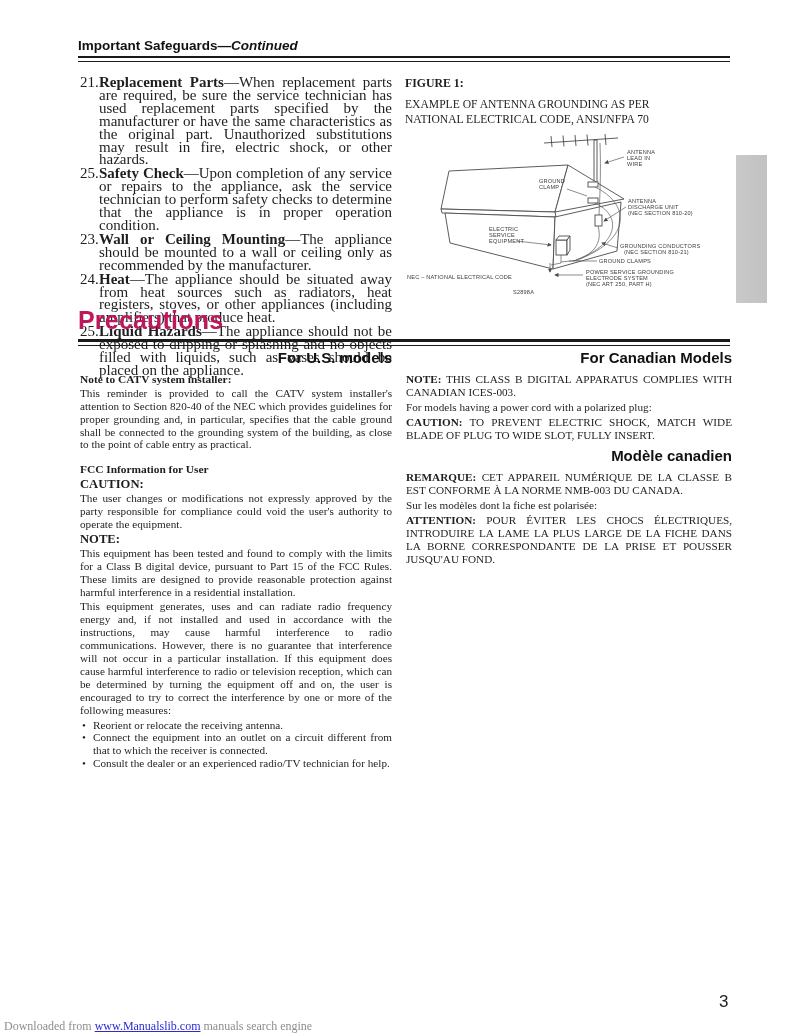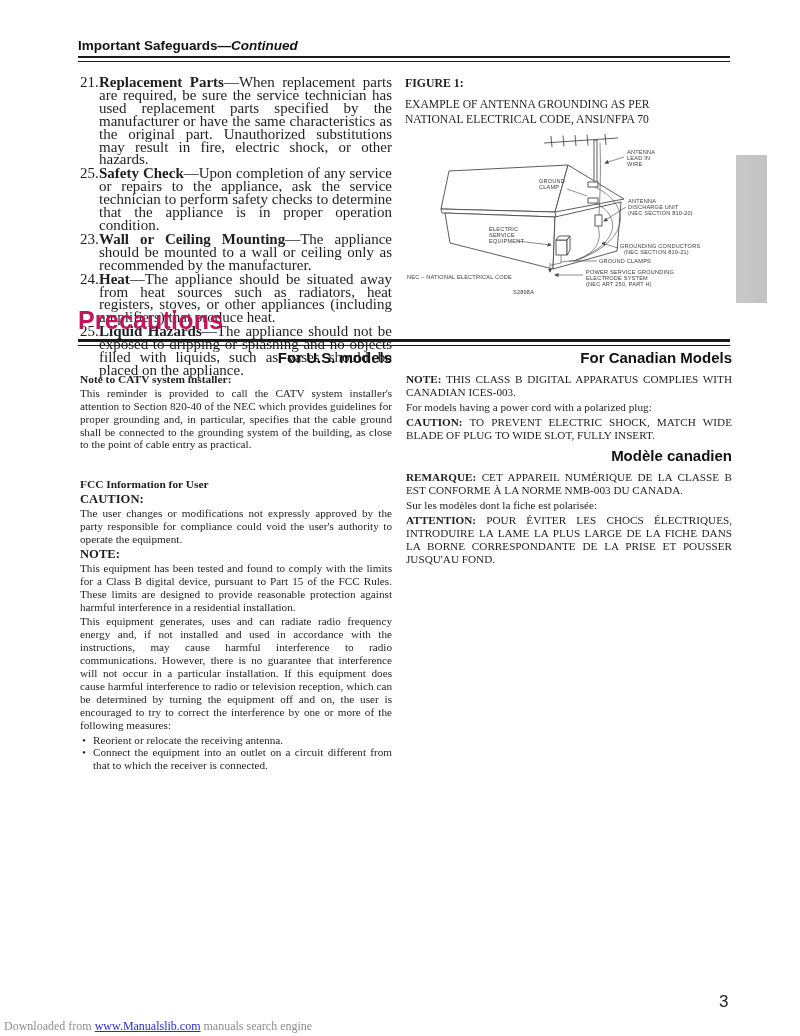--- a/index.html
+++ b/index.html
@@ -39,21 +39,21 @@
 
   .col{font-size:11.2px;line-height:12.9px;text-align:justify;}
   .us-col{position:absolute;left:80px;top:352px;width:312px;}
   .ca-col{position:absolute;left:406px;top:352px;width:326px;}
   h3.subhead{font-family:"Liberation Sans",sans-serif;font-weight:bold;font-size:15px;color:#111;
              margin:0 0 8px 0;text-align:right;}
   .lead-head{font-weight:bold;font-size:11.4px;margin:0 0 1px 0;text-align:left;}
   .big-lead{font-weight:bold;font-size:12.6px;margin:2px 0 1px 0;text-align:left;}
   .para{margin:0 0 2px 0;}
   .para.gap{margin-bottom:9px;}
-  .sp-above{margin-top:27px;}
+  .sp-above{margin-top:12px;}
   ul.bullets{list-style:none;margin:2px 0 0 0;padding:0;}
   ul.bullets li{position:relative;padding-left:13px;margin:0;}
   ul.bullets li::before{content:"•";position:absolute;left:2px;top:0;}
 
   
   .pageno{position:absolute;left:719px;top:992px;font-family:"Liberation Sans",sans-serif;
           font-size:17px;color:#222;}
   .footer{position:absolute;left:4px;top:1019px;font-size:12px;color:#8e8e8e;}
   .footer a{text-decoration:underline;}
 </style>
@@ -192,20 +192,21 @@
     <p class="para gap">This reminder is provided to call the CATV system installer's attention to Section 820-40 of the NEC which provides guidelines for proper grounding and, in particular, specifies that the cable ground shall be connected to the grounding system of the building, as close to the point of cable entry as practical.</p>
     <div class="lead-head sp-above">FCC Information for User</div>
     <div class="big-lead">CAUTION:</div>
     <p class="para">The user changes or modifications not expressly approved by the party responsible for compliance could void the user's authority to operate the equipment.</p>
     <div class="big-lead">NOTE:</div>
     <p class="para">This equipment has been tested and found to comply with the limits for a Class B digital device, pursuant to Part 15 of the FCC Rules. These limits are designed to provide reasonable protection against harmful interference in a residential installation.</p>
     <p class="para">This equipment generates, uses and can radiate radio frequency energy and, if not installed and used in accordance with the instructions, may cause harmful interference to radio communications. However, there is no guarantee that interference will not occur in a particular installation. If this equipment does cause harmful interference to radio or television reception, which can be determined by turning the equipment off and on, the user is encouraged to try to correct the interference by one or more of the following measures:</p>
     <ul class="bullets">
       <li>Reorient or relocate the receiving antenna.</li>
       <li>Connect the equipment into an outlet on a circuit different from that to which the receiver is connected.</li>
+      <li>Consult the dealer or an experienced radio/TV technician for help.</li>
     </ul>
   </div>
 
   <div class="col ca-col">
     <h3 class="subhead">For Canadian Models</h3>
     <p class="para"><b>NOTE:</b><span> THIS CLASS B DIGITAL APPARATUS COMPLIES WITH CANADIAN ICES-003.</span></p>
     <p class="para">For models having a power cord with a polarized plug:</p>
     <p class="para gap"><b>CAUTION:</b><span> TO PREVENT ELECTRIC SHOCK, MATCH WIDE BLADE OF PLUG TO WIDE SLOT, FULLY INSERT.</span></p>
     <h3 class="subhead sp-above">Modèle canadien</h3>
     <p class="para"><b>REMARQUE:</b><span> CET APPAREIL NUMÉRIQUE DE LA CLASSE B EST CONFORME À LA NORME NMB-003 DU CANADA.</span></p>

